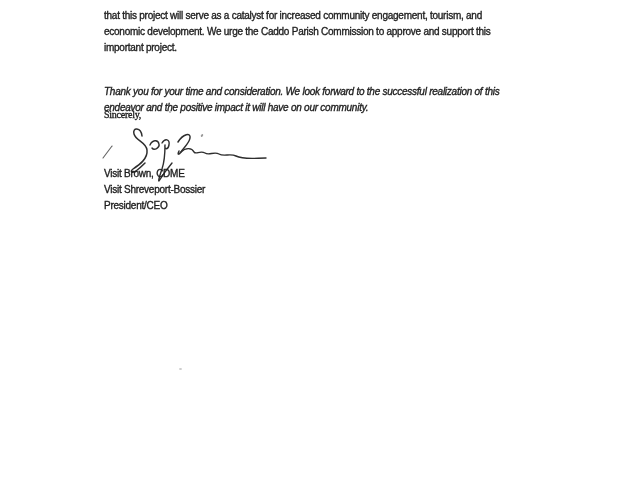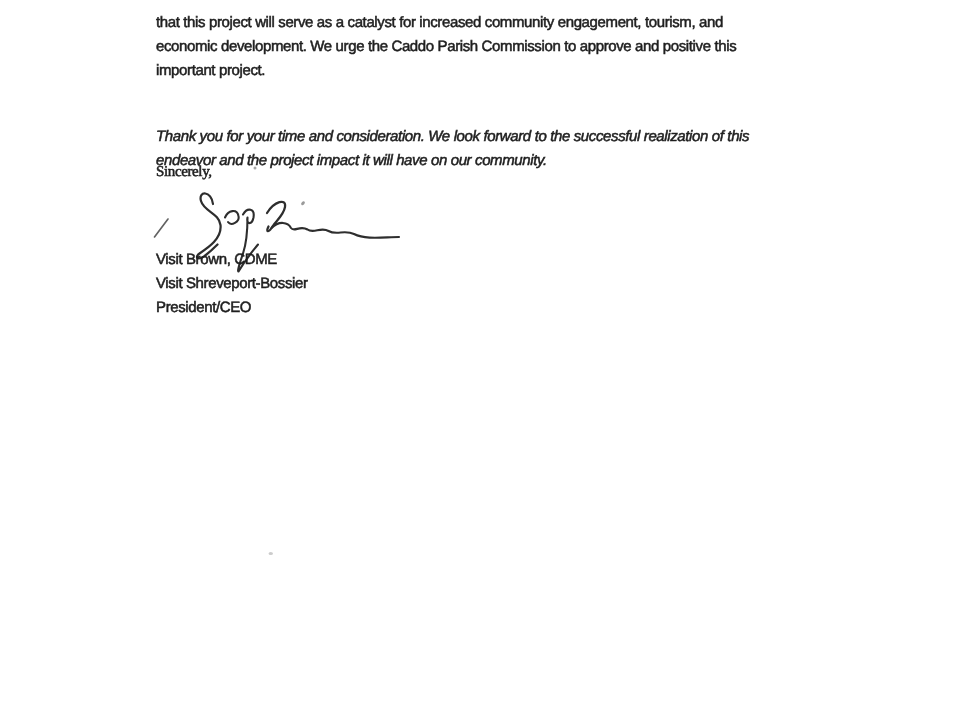--- a/index.html
+++ b/index.html
@@ -50,27 +50,27 @@
   .speck-2 { left: 201px; top: 134px; width: 2px; height: 3px; background: #9a9a9a; transform: rotate(40deg); }
   .speck-3 { left: 179px; top: 368px; width: 3px; height: 2px; background: #cccccc; }
 </style>
 </head>
 <body>
 
 <div class="page">
 
   <div class="block para1">
     <div class="textline" style="word-spacing: 0px;">that this project will serve as a catalyst for increased community engagement, tourism, and</div>
-    <div class="textline" style="word-spacing: 0px;">economic development. We urge the Caddo Parish Commission to approve and positive this</div>
+    <div class="textline" style="word-spacing: 0px;">economic development. We urge the Caddo Parish Commission to approve and support this</div>
     <div class="textline">important project.</div>
   </div>
 
   <div class="block para2">
     <div class="textline" style="word-spacing: 0px;">Thank you for your time and consideration. We look forward to the successful realization of this</div>
-    <div class="textline">endeavor and the project impact it will have on our community.</div>
+    <div class="textline">endeavor and the positive impact it will have on our community.</div>
   </div>
 
   <div class="block closing">
     <div class="textline">Sincerely,</div>
   </div>
 
   <div class="signature-wrap">
     <svg viewBox="0 0 180 66" xmlns="http://www.w3.org/2000/svg">
       <g fill="none" stroke="#2e2e2e" stroke-linecap="round" stroke-linejoin="round">
 

